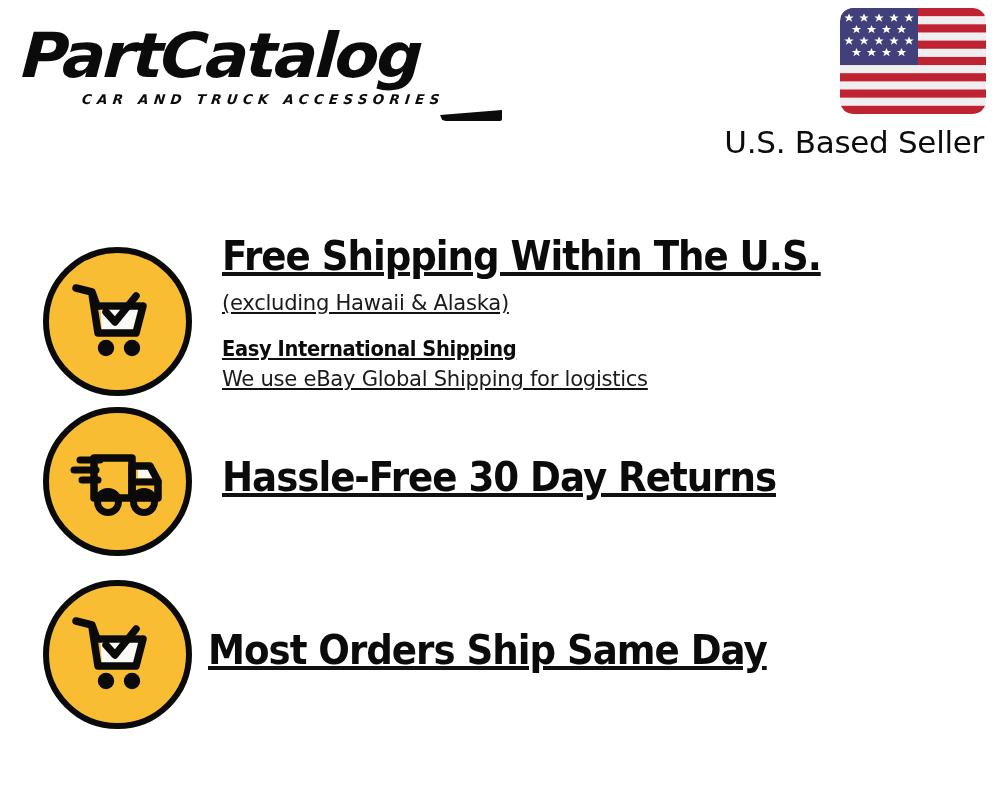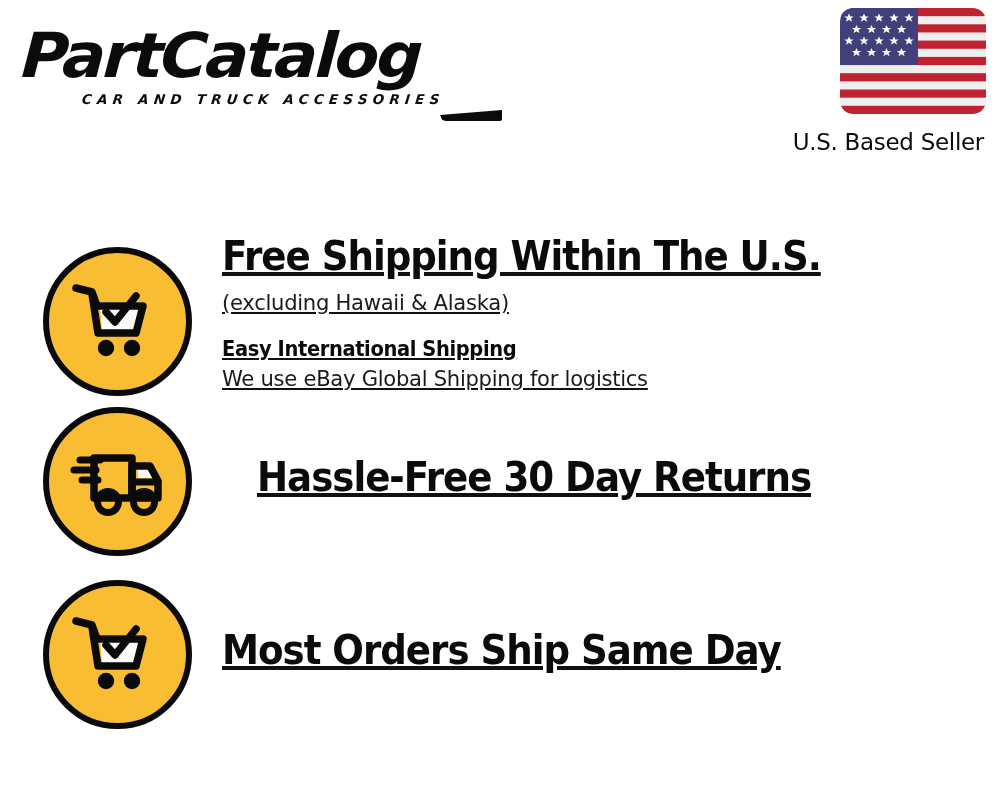--- a/index.html
+++ b/index.html
@@ -46,21 +46,21 @@
   }
 
   
   .seller { position:absolute; right:14px; top:8px; width:300px; text-align:right; }
   .flag { display:inline-block; width:146px; height:106px; border-radius:13px; overflow:hidden;
           position:relative; background:#f2f2f2; }
   .flag svg { display:block; width:146px; height:106px; }
   .seller-label {
     margin-top:4px;
     font-family:"DejaVu Sans", sans-serif;
-    font-weight:400; font-size:23px; line-height:40px;
+    font-weight:400; font-size:31px; line-height:40px;
     letter-spacing:-0.3px; color:#0c0c0c;
     white-space:nowrap; text-align:right;
     padding-right:2px;
   }
 
   
   .features { position:absolute; left:0; top:232px; width:1000px; }
   .feature { position:absolute; left:0; width:1000px; display:flex; align-items:flex-start; }
 
   .badge {
@@ -94,25 +94,25 @@
 
   
   #row-shipping { top:0; }
   #row-shipping .badge  { left:43px; top:15px; }
   #row-shipping .ftext  { left:222px; top:0px; }
   #row-shipping .gap-1  { height:8px; }
   #row-shipping .gap-2  { height:16px; }
 
   #row-returns { top:175px; }
   #row-returns .badge   { left:43px; top:0px; }
-  #row-returns .ftext   { left:222px; top:46px;margin-left:35px; }
+  #row-returns .ftext   { left:222px; top:46px; }
 
   #row-sameday { top:348px; }
   #row-sameday .badge   { left:43px; top:0px; }
-  #row-sameday .ftext   { left:222px; top:46px; }
+  #row-sameday .ftext   { left:208px; top:46px; }
 </style>
 </head>
 <body>
 
 <div class="page">
 
   <div class="header">
 
     <div class="brand">
       <div class="brand-word">PartCatalog</div>

